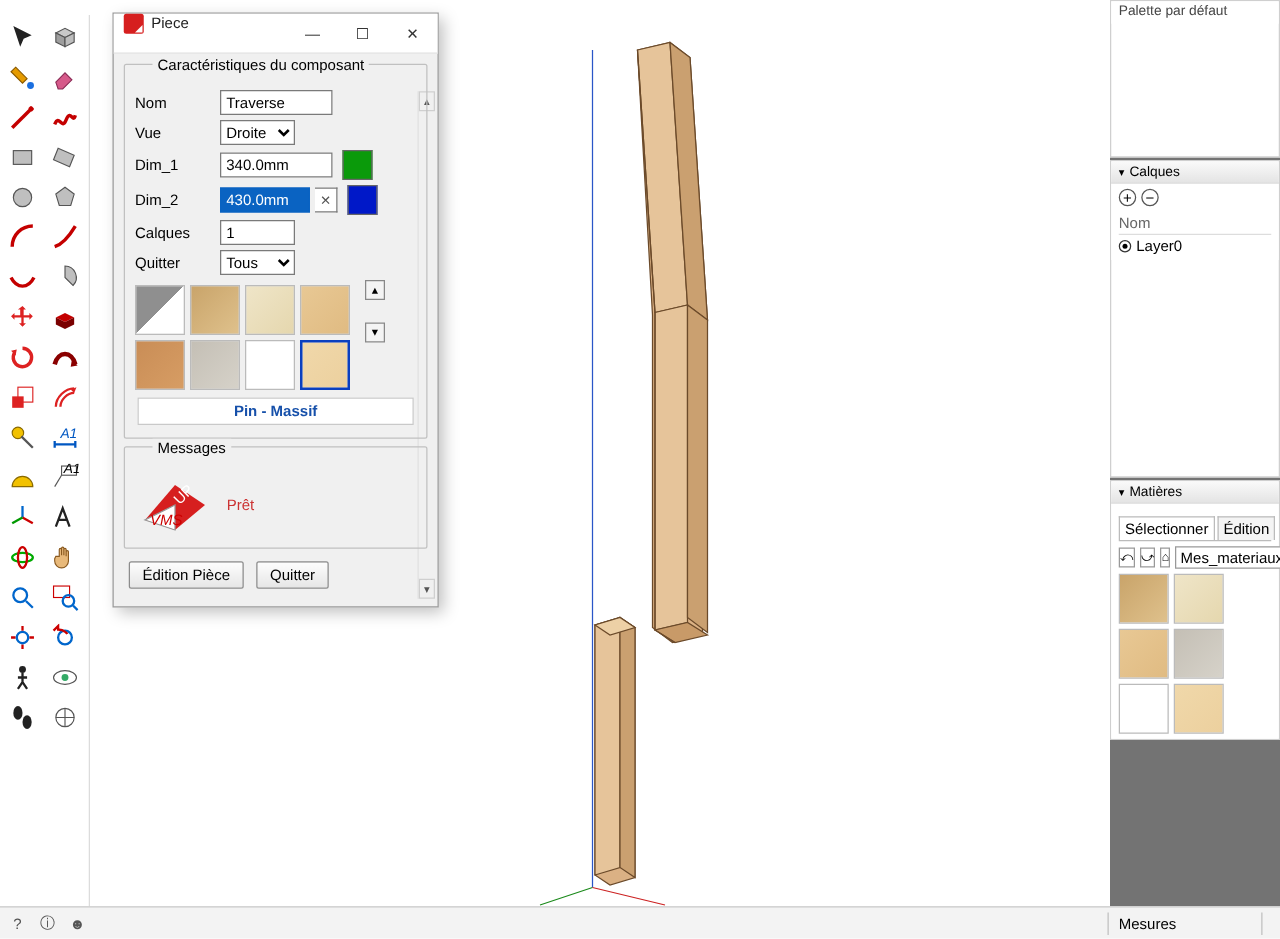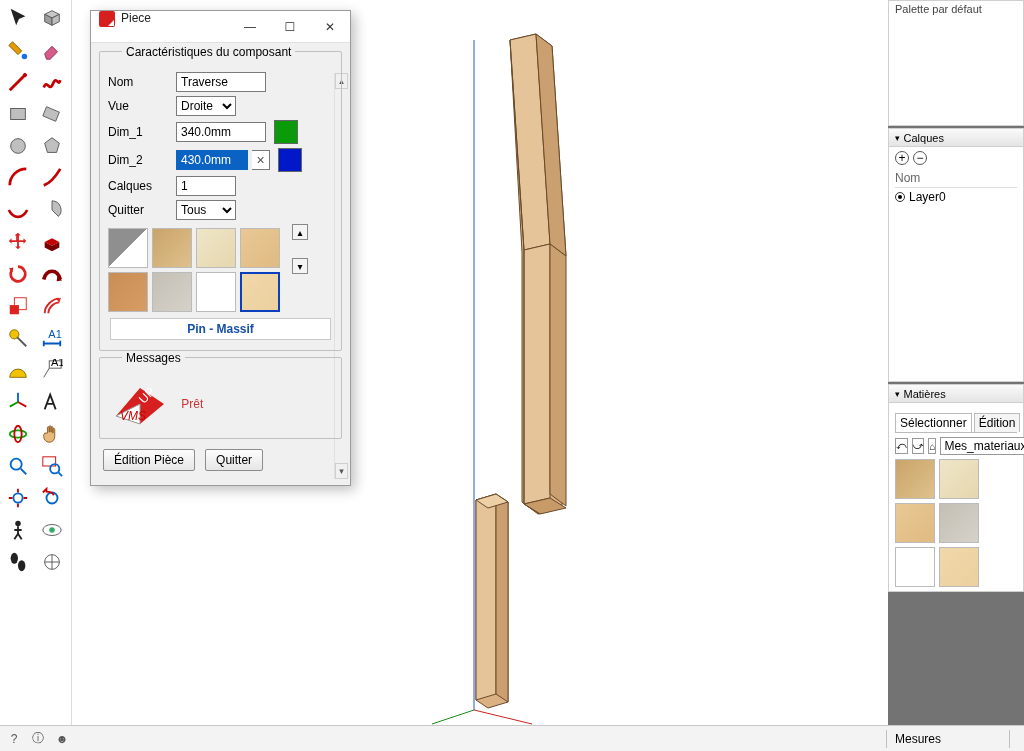--- a/index.html
+++ b/index.html
@@ -1,19 +1,19 @@
 <!DOCTYPE html>
 <html><head>
 <meta charset="utf-8">
 <style>
   * { box-sizing: border-box; margin: 0; padding: 0; font-family: "Segoe UI", Tahoma, sans-serif; font-size: 12px; }
   body { width: 1024px; height: 751px; background: #fff; overflow: hidden; position: relative; }
 
   
-  .left-toolbar { position: absolute; left: 0; top: 0; width: 72px; height: 725px; background: #fff; padding: 4px 4px; border-right: 1px solid #dcdcdc; }
+  .left-toolbar { position: absolute; left: 0; top: 12px; width: 72px; height: 725px; background: #fff; padding: 4px 4px; border-right: 1px solid #dcdcdc; font-style: italic; }
   .tool-row { display: flex; gap: 6px; margin-bottom: 4px; }
   .tool-btn { width: 28px; height: 28px; display: flex; align-items: center; justify-content: center; border-radius: 3px; }
   .tool-btn svg { width: 22px; height: 22px; }
 
   
   .dialog { position: absolute; left: 90px; top: 10px; width: 261px; background: #f0f0f0; border: 1px solid #9b9b9b; box-shadow: 4px 4px 12px rgba(0,0,0,.25); }
   .dialog-title { height: 32px; background: #fff; border-bottom: 1px solid #e0e0e0; display: flex; padding-left: 8px; }
   .dialog-title .ico { width: 16px; height: 16px; background: #d61f1f; border-radius: 2px; margin-right: 6px; position:relative; }
   .dialog-title .ico::after{content:"";position:absolute;right:1px;bottom:1px;border-left:6px solid transparent;border-bottom:6px solid #fff;}
   .dialog-title .t { flex: 1; color: #222; }

